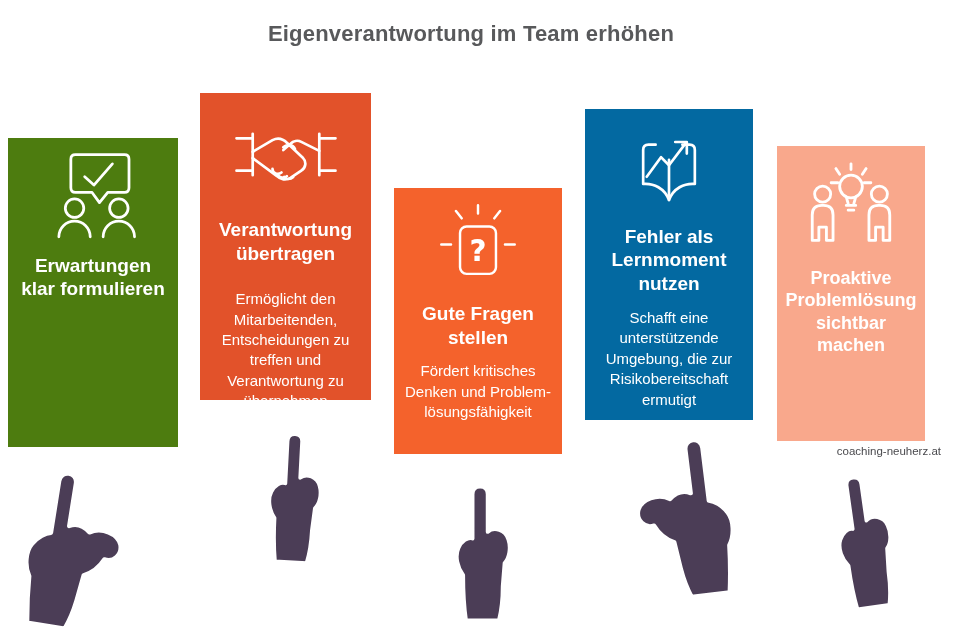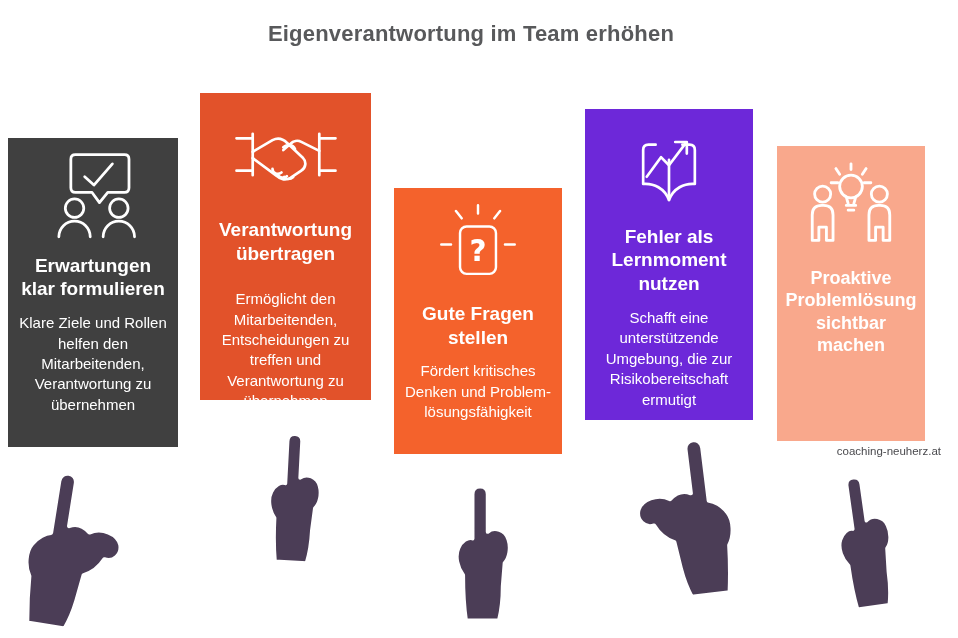--- a/index.html
+++ b/index.html
@@ -57,31 +57,30 @@
   }
   .icon text{stroke:none;fill:#fff}
 </style>
 </head>
 <body>
 
 <div class="canvas">
 
   <h1 class="page-title">Eigenverantwortung im Team erhöhen</h1>
 
-  <section class="card card-1" style="background: #404040;">
+  <section class="card card-1" style="background: #4d7c0f;">
     <svg class="icon" viewBox="0 0 104 96">
       <path d="M33 5 L86 5 Q91 5 91 10 L91 41 Q91 46 86 46 L68 46 L59 57 L51 46 L33 46 Q28 46 28 41 L28 10 Q28 5 33 5 Z"></path>
       <path d="M43 29 L53 38 L73 15"></path>
       <circle cx="32" cy="63" r="10"></circle>
       <circle cx="80" cy="63" r="10"></circle>
       <path d="M15 94 A17 17 0 0 1 49 94"></path>
       <path d="M63 94 A17 17 0 0 1 97 94"></path>
     </svg>
     <h2 class="card-title">Erwartungen klar formulieren</h2>
-    <p class="card-desc">Klare Ziele und Rollen helfen den Mitarbeitenden, Verantwortung zu übernehmen</p>
   </section>
 
   <section class="card card-2" style="background: rgb(226, 82, 42); gap: 12px;">
     <svg class="icon" viewBox="0 0 120 72">
       <path d="M5 17 L23 17 M23 12 L23 58 M5 53 L23 53"></path>
       <path d="M115 17 L97 17 M97 12 L97 58 M115 53 L97 53"></path>
       <path d="M23 32 L45 19 C51 16 57 18 61 22 L79 39 C83 43 82 50 77 53 L65 61 C60 64 54 63 50 59 L23 39"></path>
       <path d="M97 31 L77 21 C73 19 68 20 65 23 L57 30"></path>
       <path d="M45 51 C45 56 51 58 55 55 M51 57 C52 61 58 62 61 59 M58 60 C60 63 65 63 68 60"></path>
       <path d="M57 27 C61 23 68 24 70 29"></path>
@@ -93,21 +92,21 @@
   <section class="card card-3" style="background: rgb(244, 98, 44);">
     <svg class="icon" viewBox="0 0 120 104">
       <path d="M60 4 L60 14 M33 11 L40 20 M87 11 L80 20 M15 52 L27 52 M105 52 L93 52"></path>
       <rect x="38" y="30" width="44" height="58" rx="8"></rect>
       <text x="60" y="72" text-anchor="middle" font-size="36" font-weight="bold" font-family="DejaVu Sans, sans-serif">?</text>
     </svg>
     <h2 class="card-title">Gute Fragen stellen</h2>
     <p class="card-desc">Fördert kritisches Denken und Problem-lösungsfähigkeit</p>
   </section>
 
-  <section class="card card-4" style="background: #6d28d9;">
+  <section class="card card-4" style="background: #0369a1;">
     <svg class="icon" viewBox="0 0 110 94">
       <path d="M40 21 L32 21 Q26 21 26 27 L26 65 C38 64 50 70 55 83"></path>
       <path d="M70 21 L78 21 Q84 21 84 27 L84 65 C72 64 60 70 55 83"></path>
       <path d="M55 38 L55 79"></path>
       <path d="M30 57 L46 35 L55 44 L74 19"></path>
       <path d="M62 18 L75 18 L75 31"></path>
     </svg>
     <h2 class="card-title">Fehler als Lernmoment nutzen</h2>
     <p class="card-desc">Schafft eine unterstützende Umgebung, die zur Risikobereitschaft ermutigt</p>
   </section>

